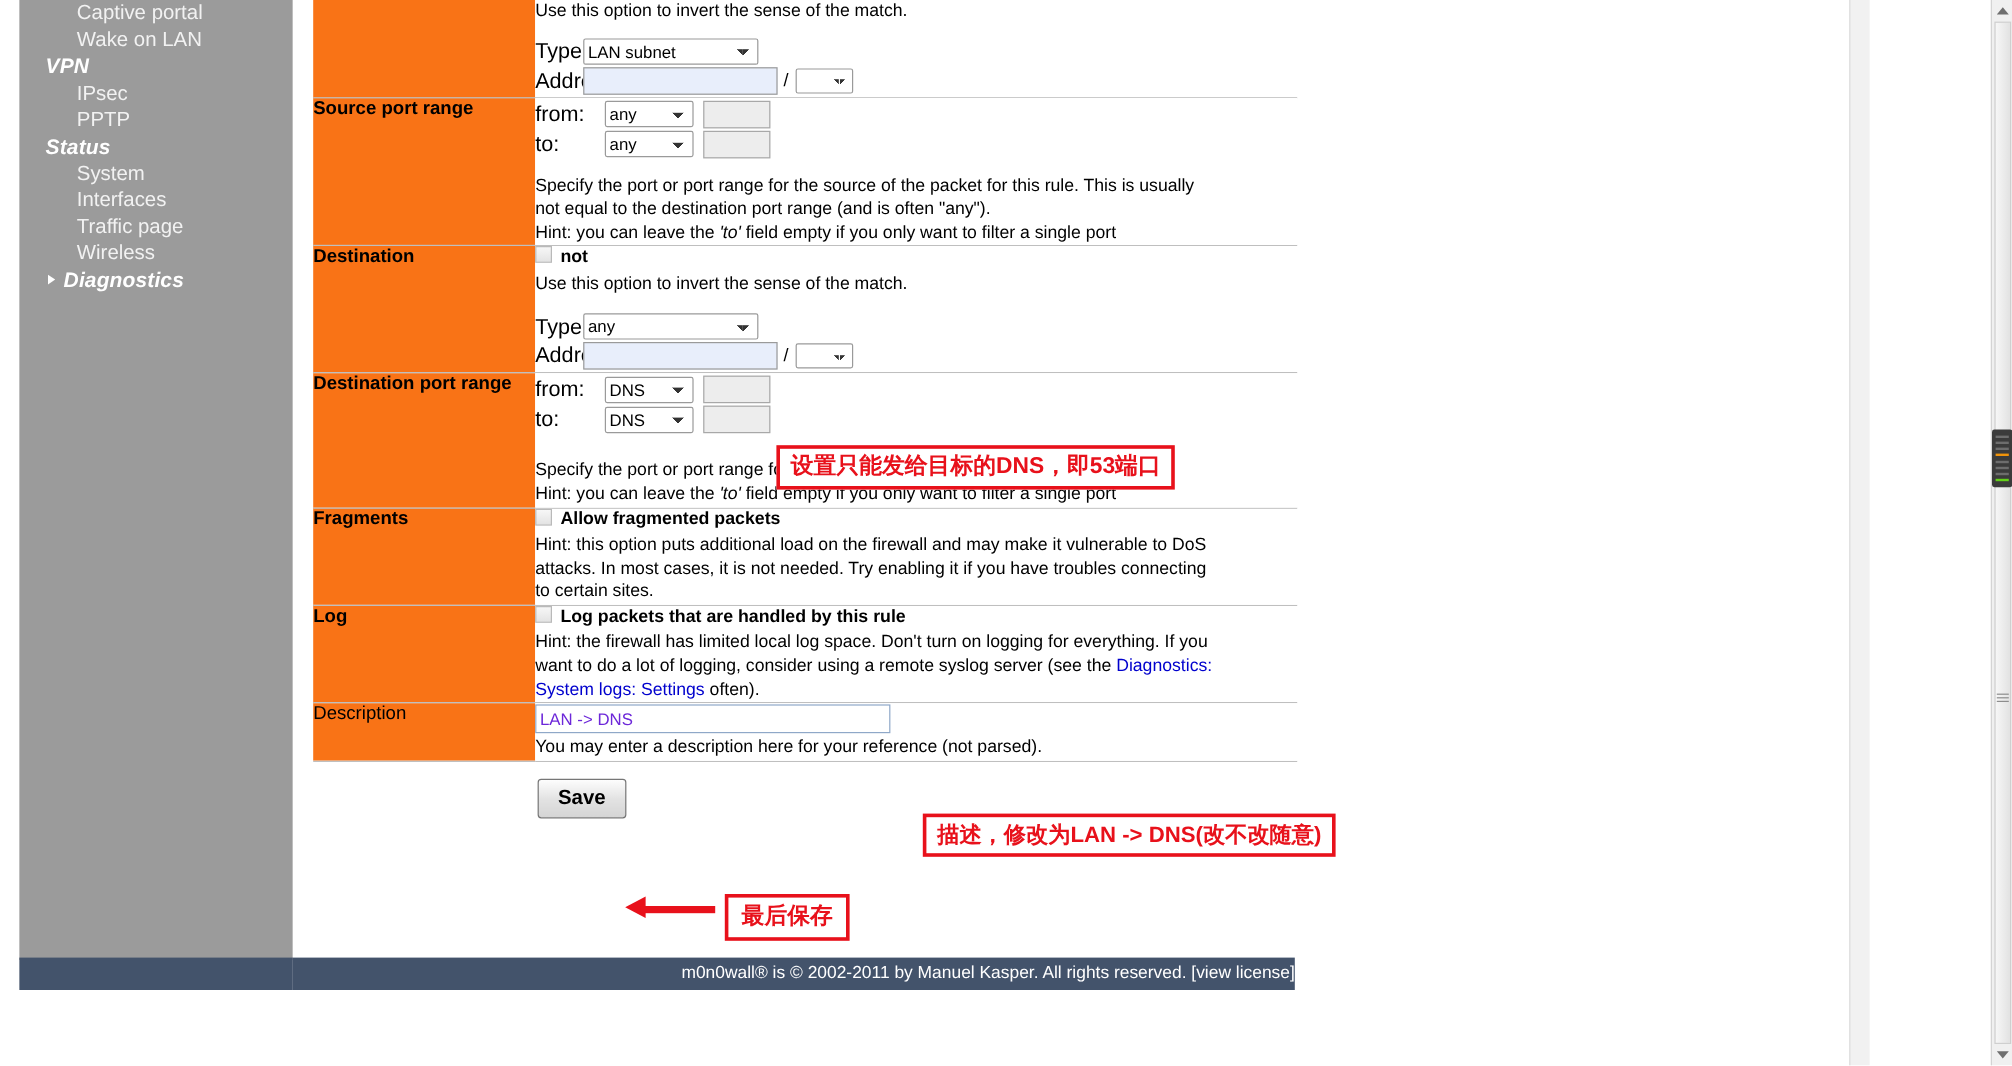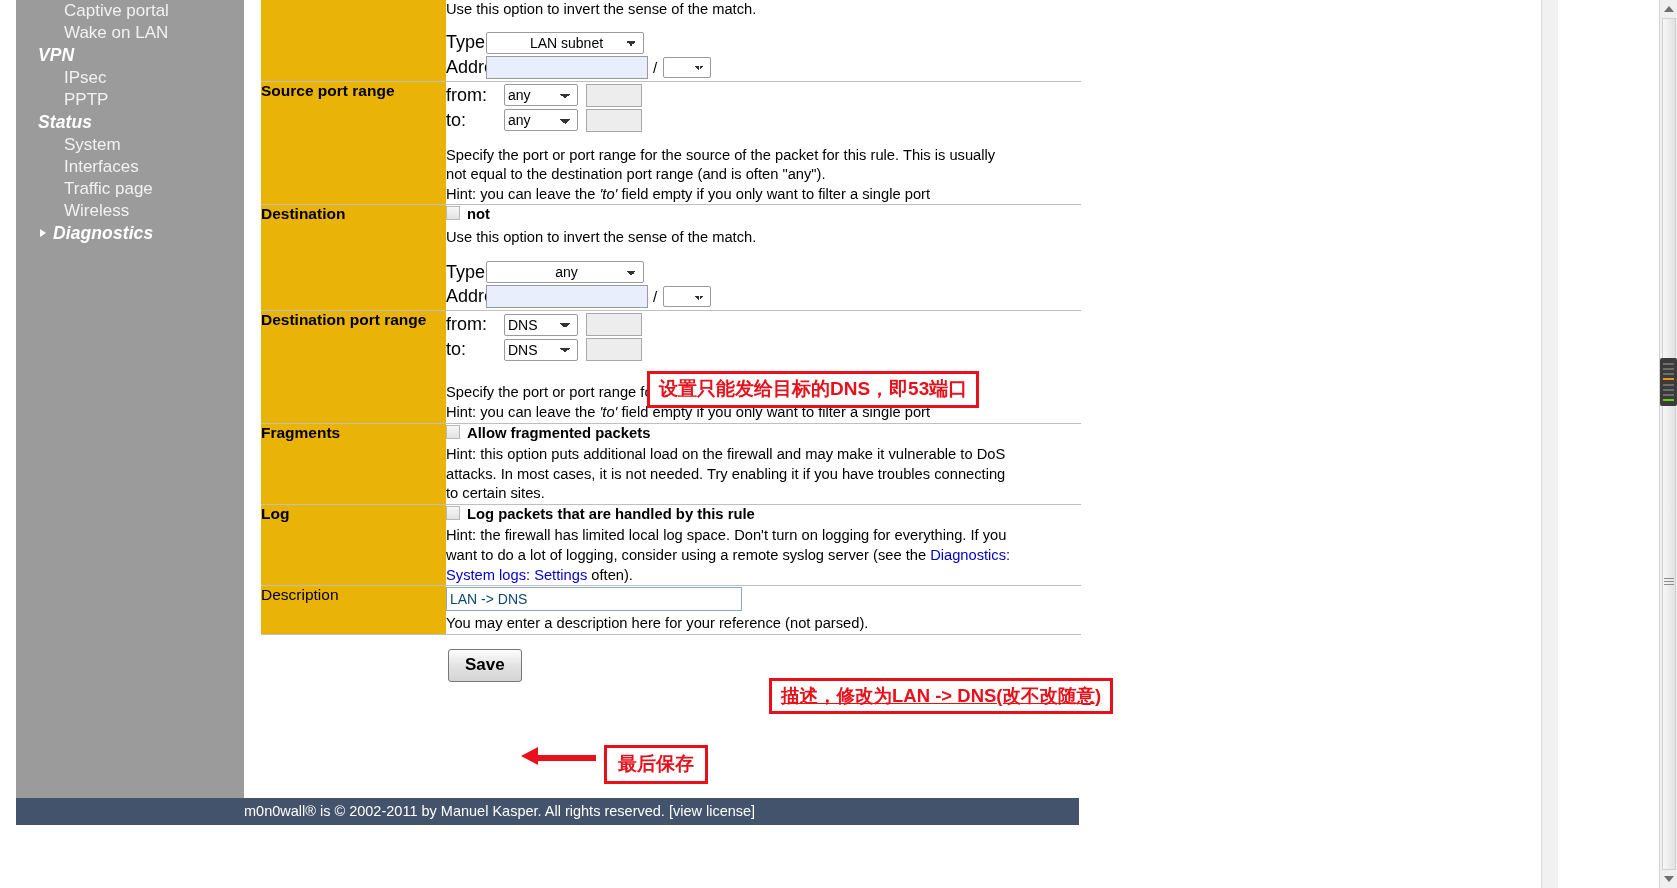--- a/index.html
+++ b/index.html
@@ -79,21 +79,21 @@
     width: 820px;
     margin-left: 17px;
     table-layout: fixed;
   }
   table.frm td {
     vertical-align: top;
     padding: 0;
   }
   td.lbl {
     width: 185px;
-    background: #eab308;
+    background: #f97316;
     font-weight: bold;
     font-size: 15.5px;
     padding: 9px 0 9px 11px;
     border-bottom: 1px solid #bfbfbf;
     line-height: 1.2;
   }
   td.lbl.plain { font-weight: normal; }
   td.fld {
     background: #ffffff;
     padding: 8px 0 9px 2px;
@@ -123,37 +123,37 @@
     appearance: none;
     background-image:
       linear-gradient(45deg, transparent 50%, #333 50%),
       linear-gradient(135deg, #333 50%, transparent 50%);
     background-position:
       calc(100% - 12px) calc(50% + 1px),
       calc(100% - 7px) calc(50% + 1px);
     background-size: 5px 5px, 5px 5px;
     background-repeat: no-repeat;
   }
-  select.sel.wide { width: 158px; text-align: center; }
+  select.sel.wide { width: 146px; }
   select.sel.port { width: 74px; }
   select.sel.mask {
     width: 48px; height: 21px;
     background-position: calc(100% - 11px) calc(50% + 1px), calc(100% - 6.5px) calc(50% + 1px);
     background-size: 4px 4px, 4px 4px;
   }
 
   input.txt {
     font-family: "Liberation Sans", sans-serif;
     font-size: 14px;
     height: 20px;
     border: 1px solid #9a9a9a;
     background: #e8eefb;
     padding: 0 3px;
     box-sizing: content-box;
-    color: #0c4a6e;
+    color: #6d28d9;
   }
   input.txt.addr { width: 154px; height: 21px; }
   input.txt.port {
     width: 48px; height: 21px;
     background: #ededed;
     border: 1px solid #a8a8a8;
   }
   input.txt.desc {
     width: 288px; height: 22px;
     background: #ffffff;
@@ -192,21 +192,21 @@
     border: 3px solid #e8111b;
     background: #ffffff;
     color: #e8111b;
     font-weight: bold;
     font-size: 19px;
     padding: 4px 9px 5px 9px;
     white-space: nowrap;
     line-height: 1.15;
   }
   #anno-dport { left: 631px; top: 371px; }
-  #anno-desc  { left: 753px; top: 678px; font-size: 18.5px; text-decoration: underline; }
+  #anno-desc  { left: 753px; top: 678px; font-size: 18.5px; }
   #anno-save  { left: 588px; top: 745px; font-size: 19px; padding: 5px 11px 6px 11px; }
 
   .arrow {
     position: absolute;
     height: 0;
   }
   #arrow-save { left: 505px; top: 752px; width: 74px; }
   .arrow .shaft {
     position: absolute;
     left: 13px; top: 3px;
@@ -224,21 +224,21 @@
 
   
   #footer {
     position: absolute;
     left: 228px; top: 798px;
     width: 835px;
     height: 32px;
     background: #43536b;
     color: #ffffff;
     font-size: 14.5px;
-    text-align: left;
+    text-align: right;
     line-height: 27px;
     white-space: nowrap;
   }
   #footer a { color: #ffffff; text-decoration: none; }
   #leftfoot {
     position: absolute;
     left: 0; top: 798px;
     width: 228px; height: 27px;
     background: #43536b;
   }

